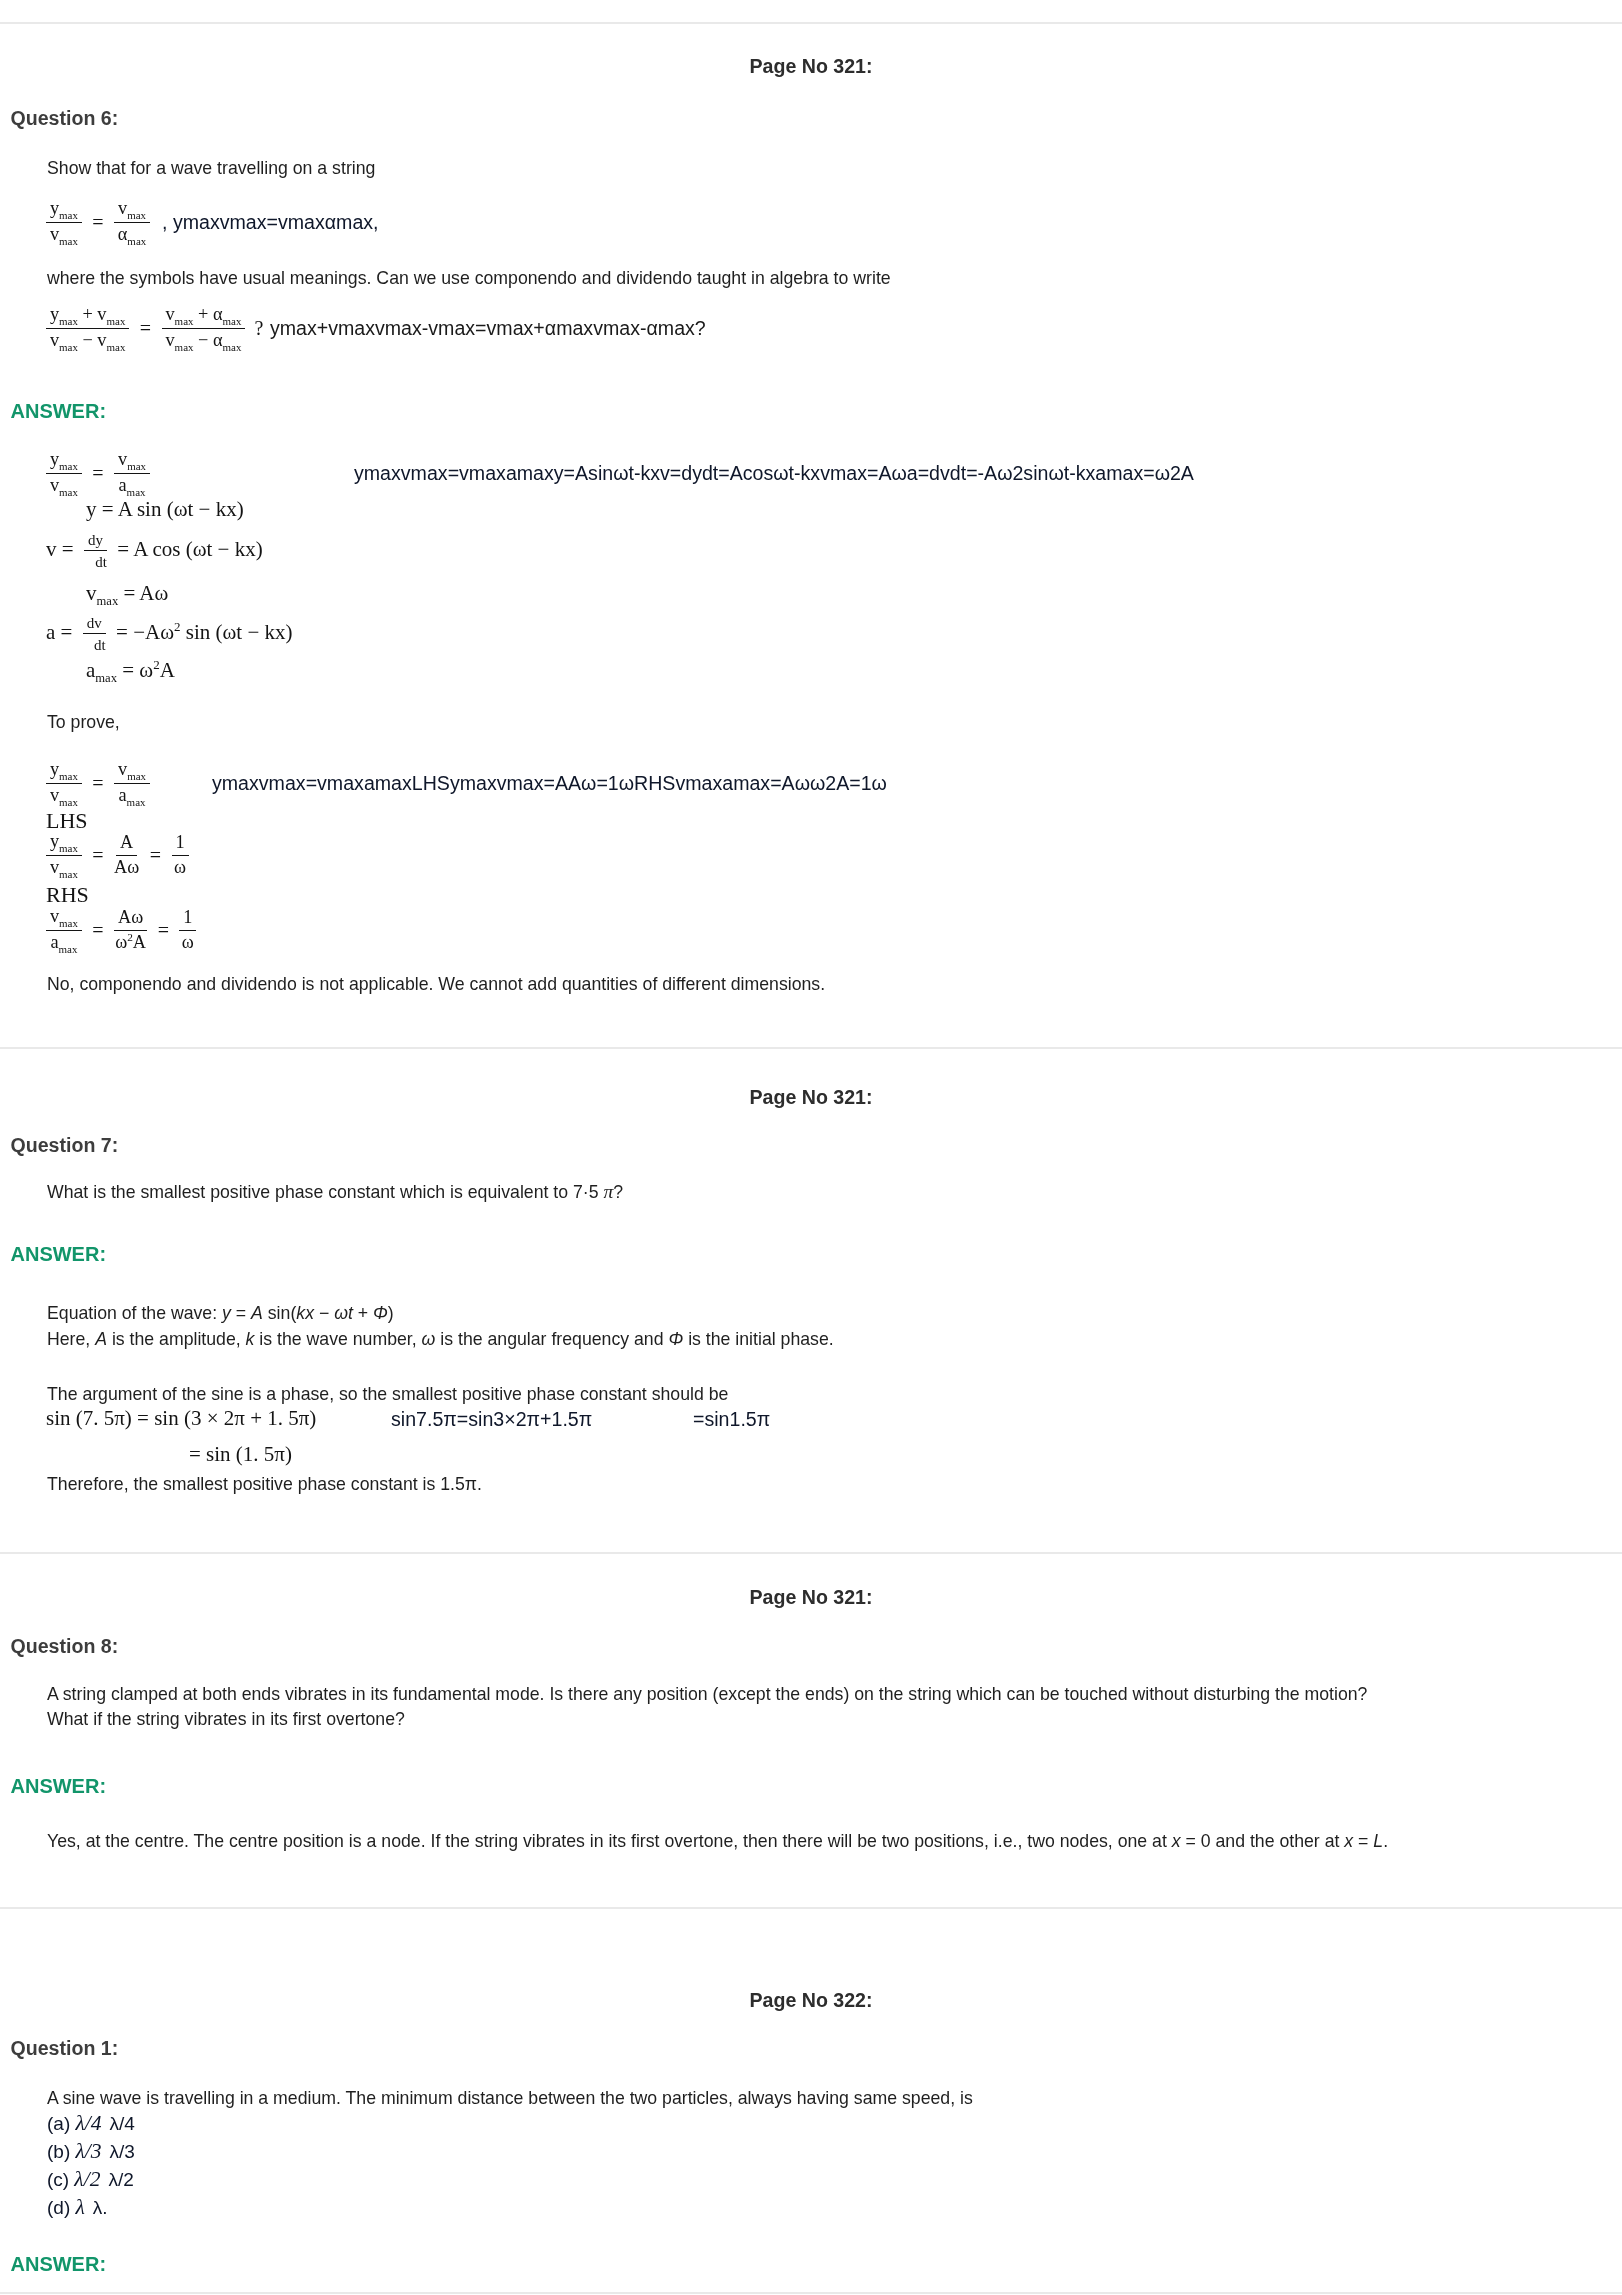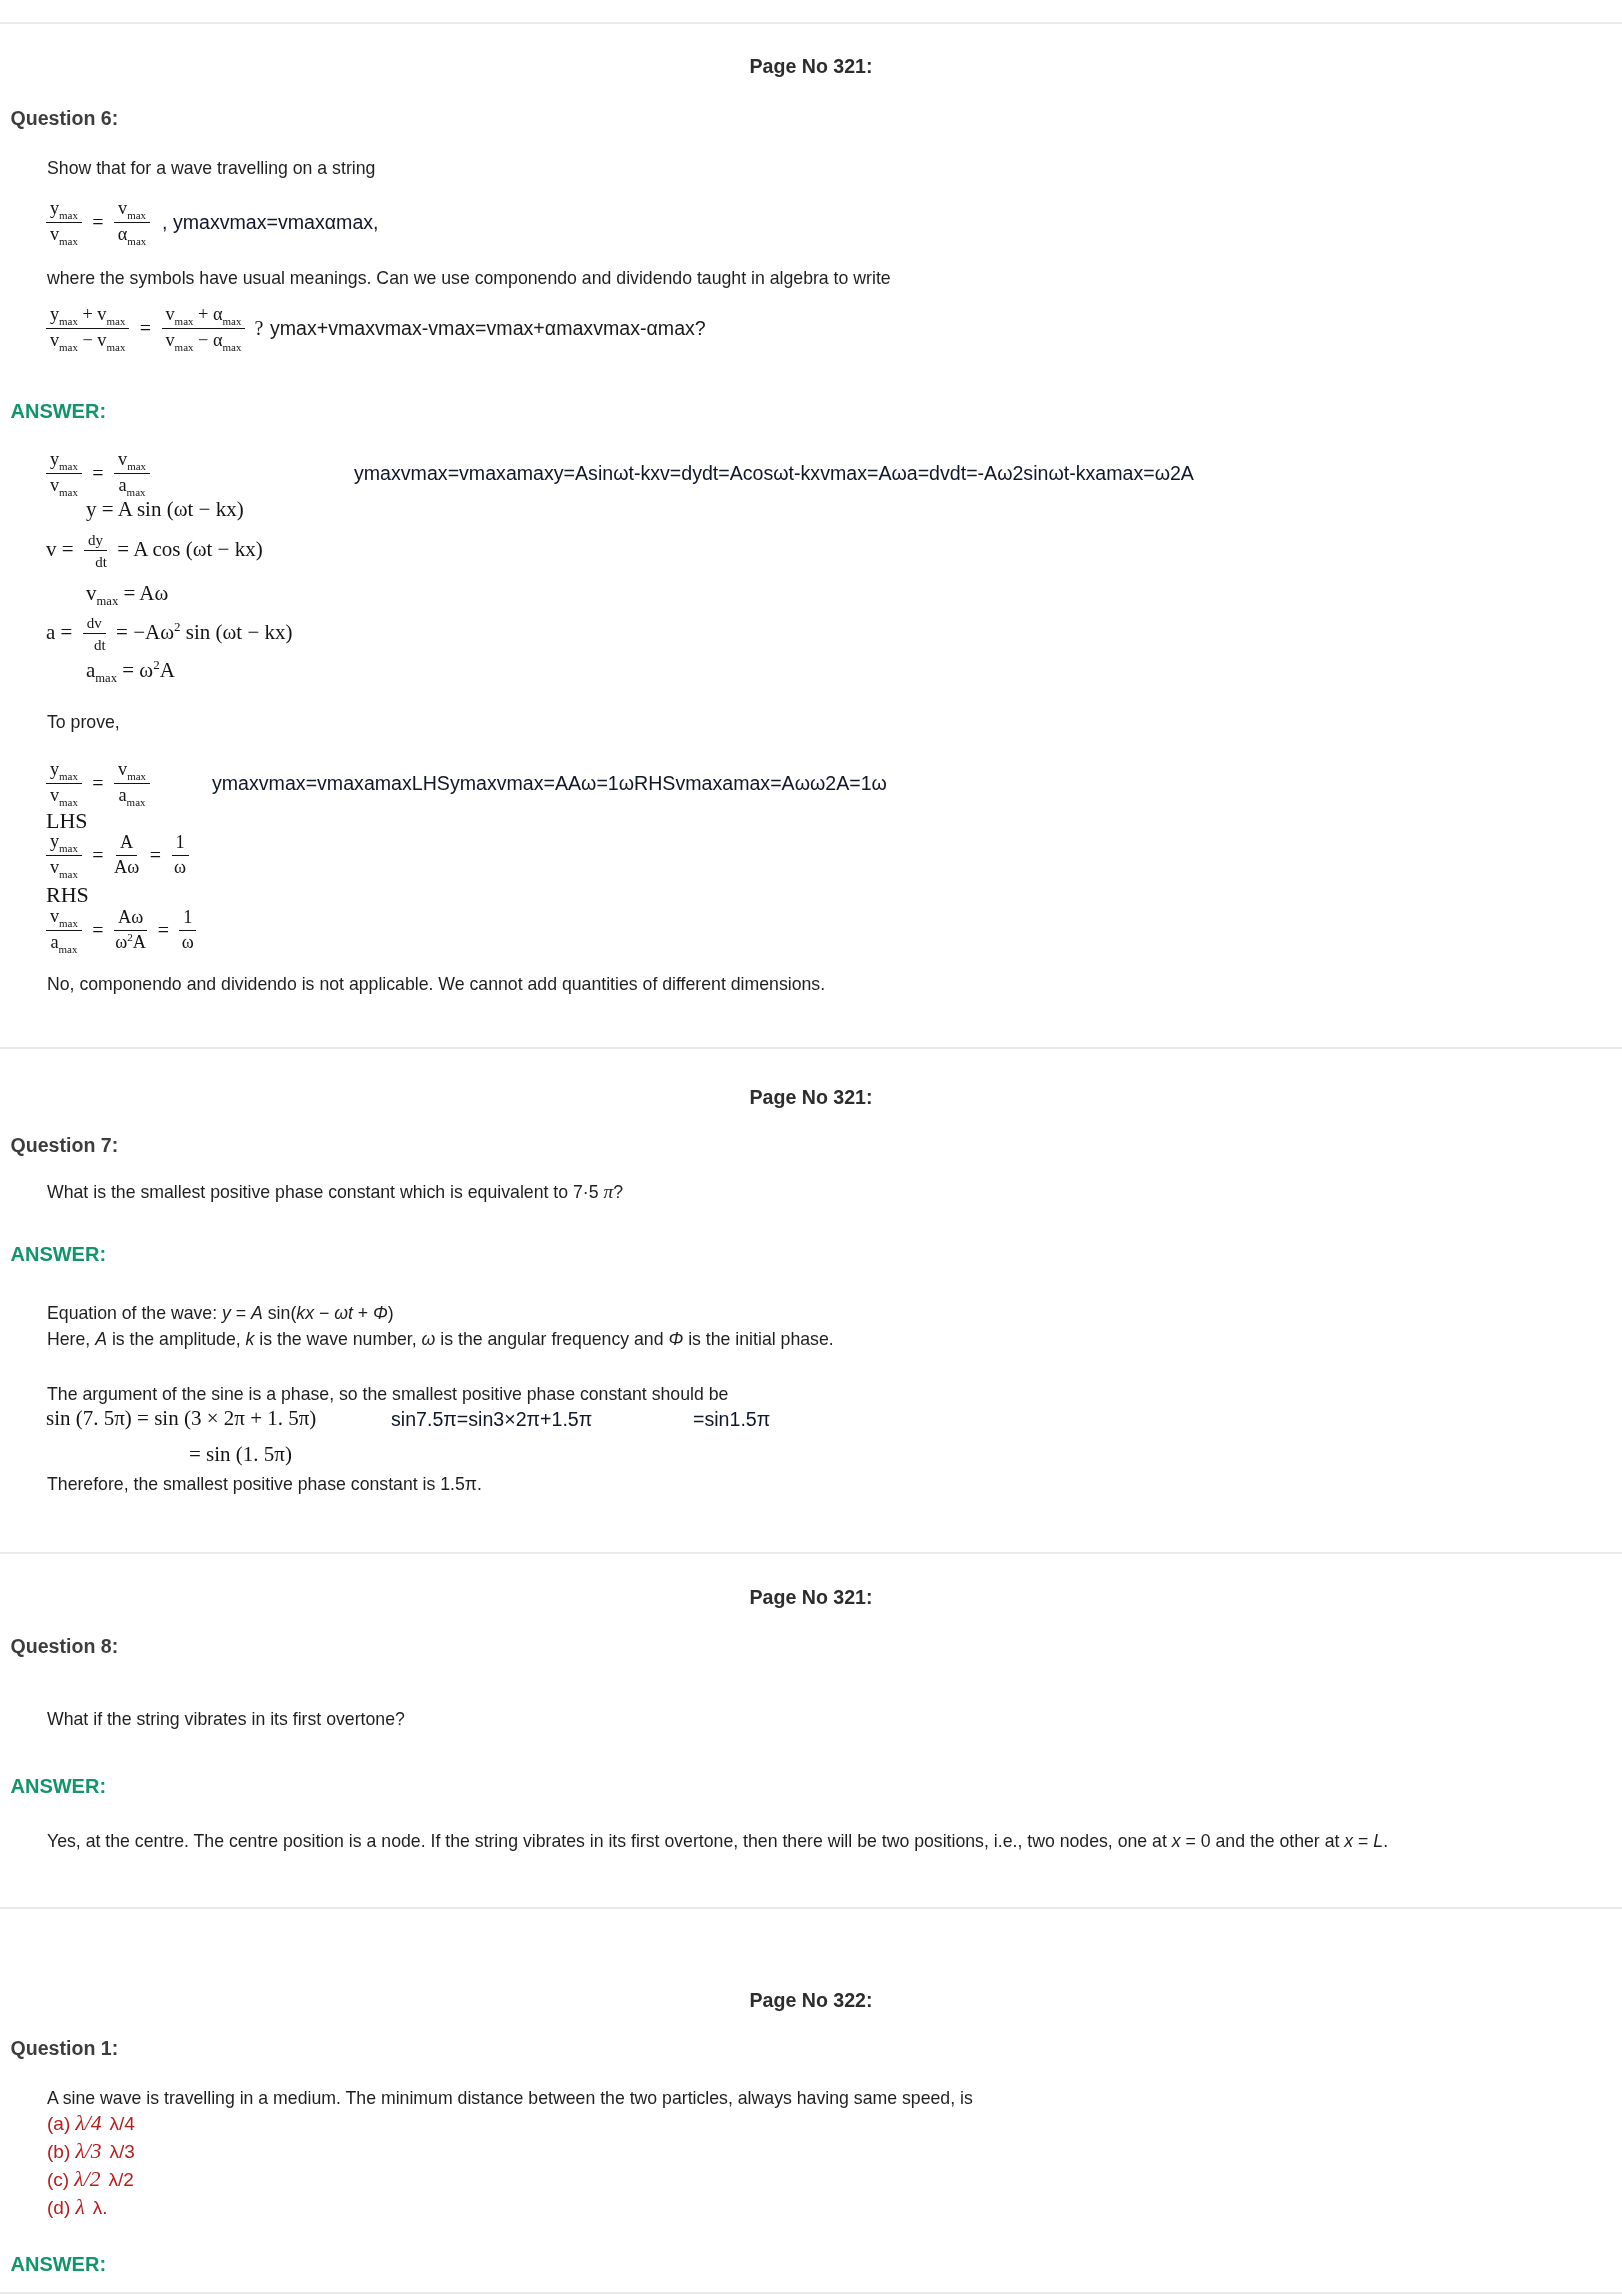--- a/index.html
+++ b/index.html
@@ -57,21 +57,21 @@
   }
   .serif-label {
     position:absolute; left:46px; font-family:"Liberation Serif", serif;
     font-size:22px; color:#141414;
   }
   .serif-eq {
     position:absolute; left:46px; font-family:"Liberation Serif", serif;
     font-size:21px; color:#141414; white-space:pre;margin-left:40px;
   }
   .opt-row {
-    position:absolute; left:47px; font-size:19px; color:#b91c1c; white-space:nowrap;
+    position:absolute; left:47px; font-size:19px; color:#0f172a; white-space:nowrap;
   }
   .opt-serif {
     font-family:"Liberation Serif", serif; font-style:italic;
     font-size:21.6px; margin:0 7.9px 0 5.2px;
   }
   .pi {
     font-family:"Liberation Serif", serif; font-style:italic; font-size:19.6px;
   }
   i { font-style:italic; }
 </style>
@@ -220,21 +220,21 @@
 
 <div class="serif-eq" style="top:1442px; left:149px">= sin (1. 5π)</div>
 
 <div class="body-text" style="top:1472px">Therefore, the smallest positive phase constant is 1.5π.</div>
 
 <div class="divider" style="top:1552px"></div>
 
 <div class="page-no" style="top:1586px">Page No 321:</div>
 <div class="q-heading" style="top:1635px">Question 8:</div>
 
-<div class="body-text" style="top:1682px"><br><span>What if the string vibrates in its first overtone?</span></div>
+<div class="body-text" style="top:1682px"><span>A string clamped at both ends vibrates in its fundamental mode. Is there any position (except the ends) on the string which can be touched without disturbing the motion?</span><br><span>What if the string vibrates in its first overtone?</span></div>
 
 <div class="answer-heading" style="top:1775px">ANSWER:</div>
 
 <div class="body-text" style="top:1829px">Yes, at the centre. The centre position is a node. If the string vibrates in its first overtone, then there will be two positions, i.e., two nodes, one at <i>x</i> = 0 and the other at <i>x</i> = <i>L</i>.</div>
 
 <div class="divider" style="top:1907px"></div>
 
 <div class="page-no" style="top:1989px">Page No 322:</div>
 <div class="q-heading" style="top:2037px">Question 1:</div>
 

